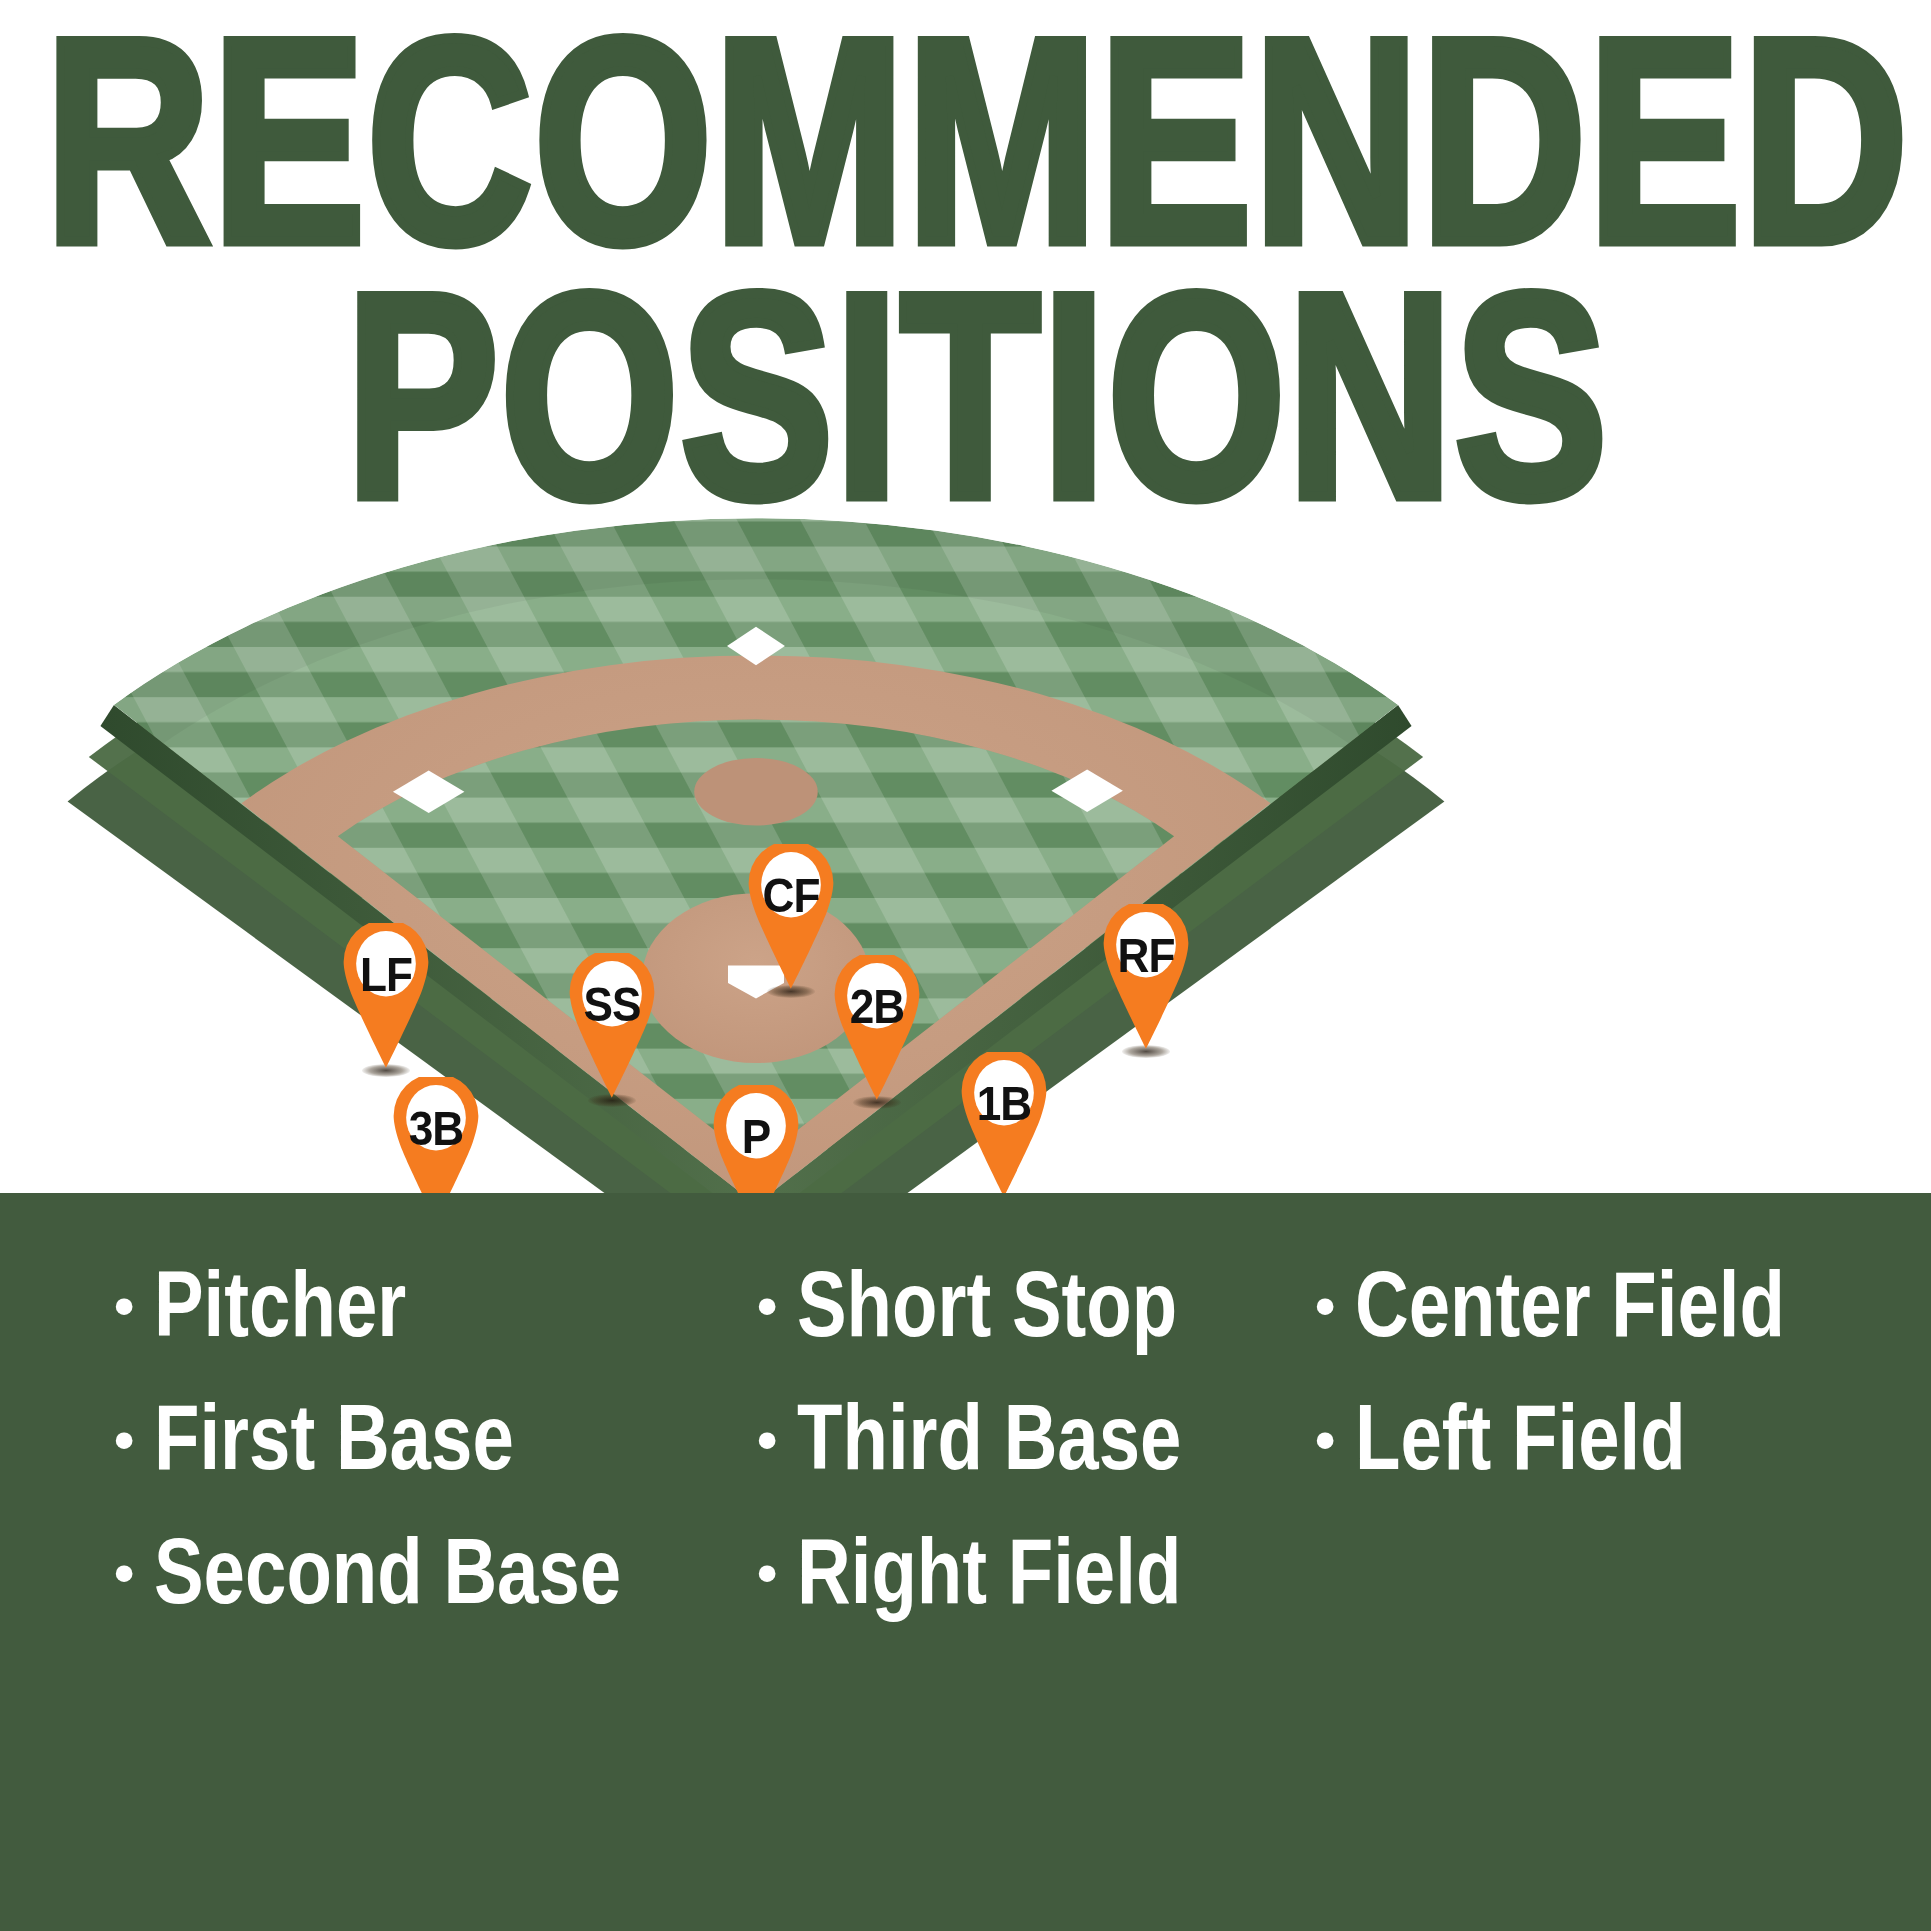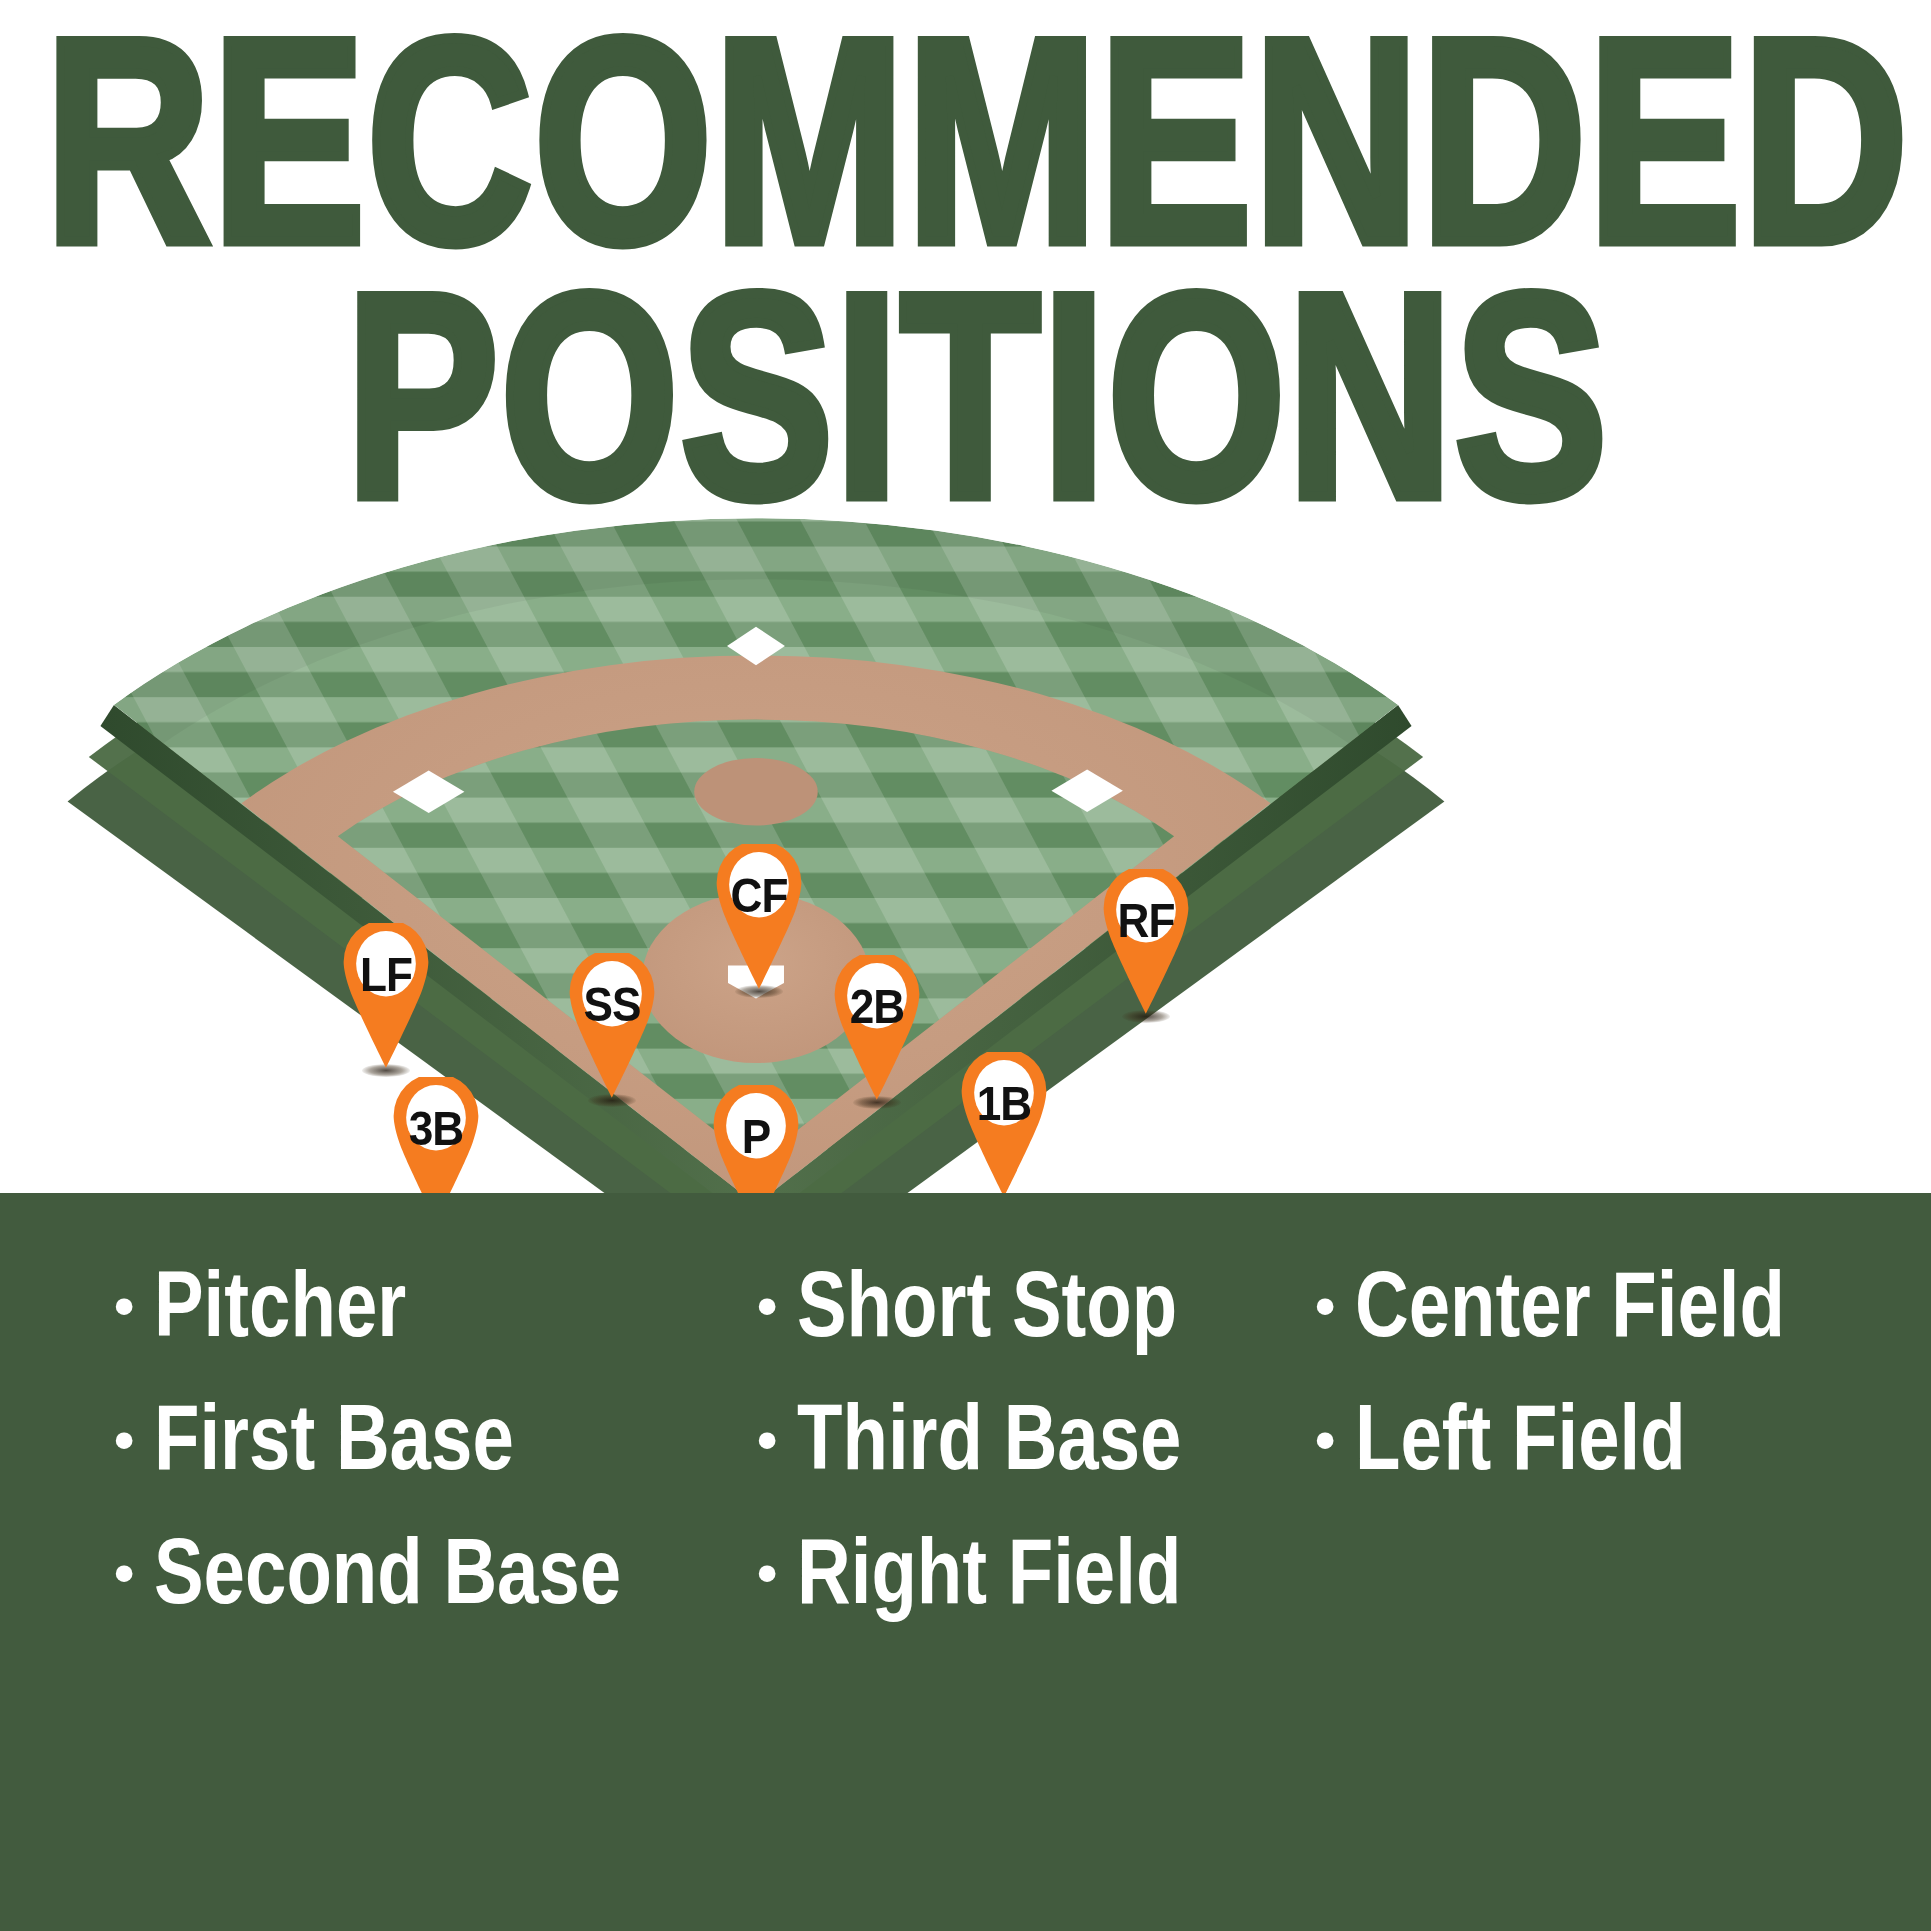--- a/index.html
+++ b/index.html
@@ -226,29 +226,29 @@
 
   <div id="pin-layer">
       <div class="pin" style="left: 386px; top: 622px;">
         <div class="pin-shadow"></div>
         <div class="pin-body"><svg width="104" height="145" viewBox="0 0 108 150">
             <path d="M 54,150 C 54,150 22,86 16,68 C 11,54 10,44 10,40 A 44 44 0 1 1 98,40 C 98,44 97,54 92,68 C 86,86 54,150 54,150 Z" fill="#F57C20"></path>
             <ellipse cx="54" cy="42" rx="31" ry="34" fill="#FFFFFF"></ellipse>
           </svg></div>
         <div class="pin-label">LF</div>
       </div>
-      <div class="pin" style="left: 759px; top: 543px;">
+      <div class="pin" style="left: 791px; top: 543px;">
         <div class="pin-shadow"></div>
         <div class="pin-body"><svg width="104" height="145" viewBox="0 0 108 150">
             <path d="M 54,150 C 54,150 22,86 16,68 C 11,54 10,44 10,40 A 44 44 0 1 1 98,40 C 98,44 97,54 92,68 C 86,86 54,150 54,150 Z" fill="#F57C20"></path>
             <ellipse cx="54" cy="42" rx="31" ry="34" fill="#FFFFFF"></ellipse>
           </svg></div>
         <div class="pin-label">CF</div>
       </div>
-      <div class="pin" style="left: 1146px; top: 568px;">
+      <div class="pin" style="left: 1146px; top: 603px;">
         <div class="pin-shadow"></div>
         <div class="pin-body"><svg width="104" height="145" viewBox="0 0 108 150">
             <path d="M 54,150 C 54,150 22,86 16,68 C 11,54 10,44 10,40 A 44 44 0 1 1 98,40 C 98,44 97,54 92,68 C 86,86 54,150 54,150 Z" fill="#F57C20"></path>
             <ellipse cx="54" cy="42" rx="31" ry="34" fill="#FFFFFF"></ellipse>
           </svg></div>
         <div class="pin-label">RF</div>
       </div>
       <div class="pin" style="left: 612px; top: 652px;">
         <div class="pin-shadow"></div>
         <div class="pin-body"><svg width="104" height="145" viewBox="0 0 108 150">

